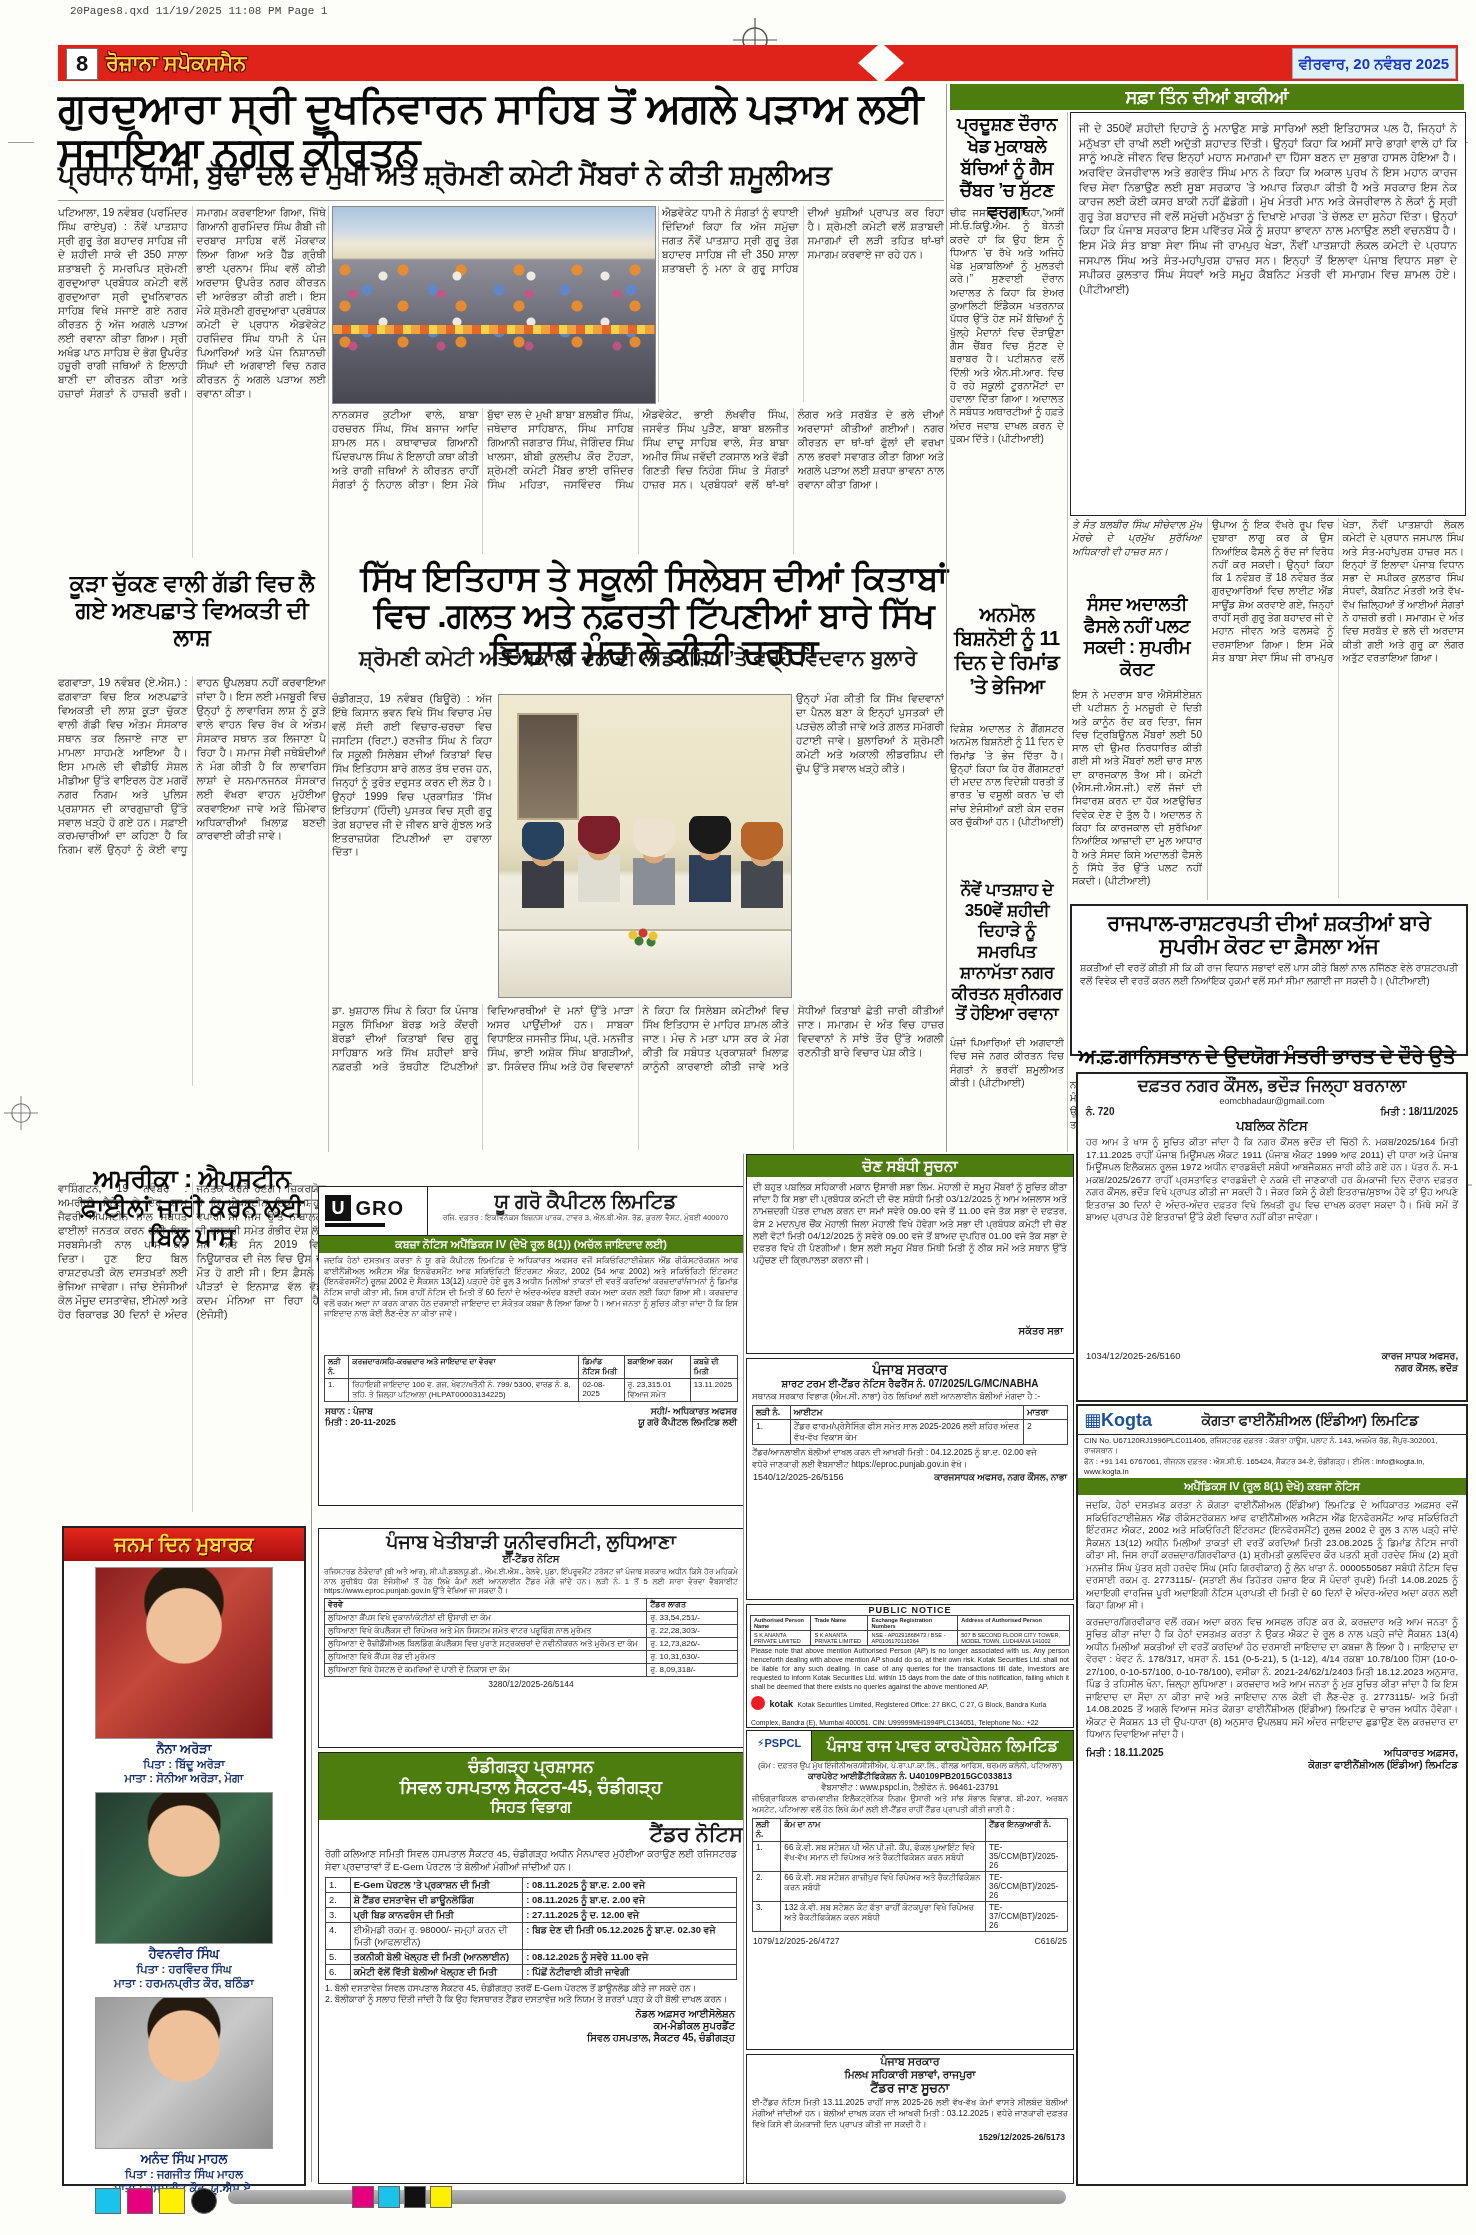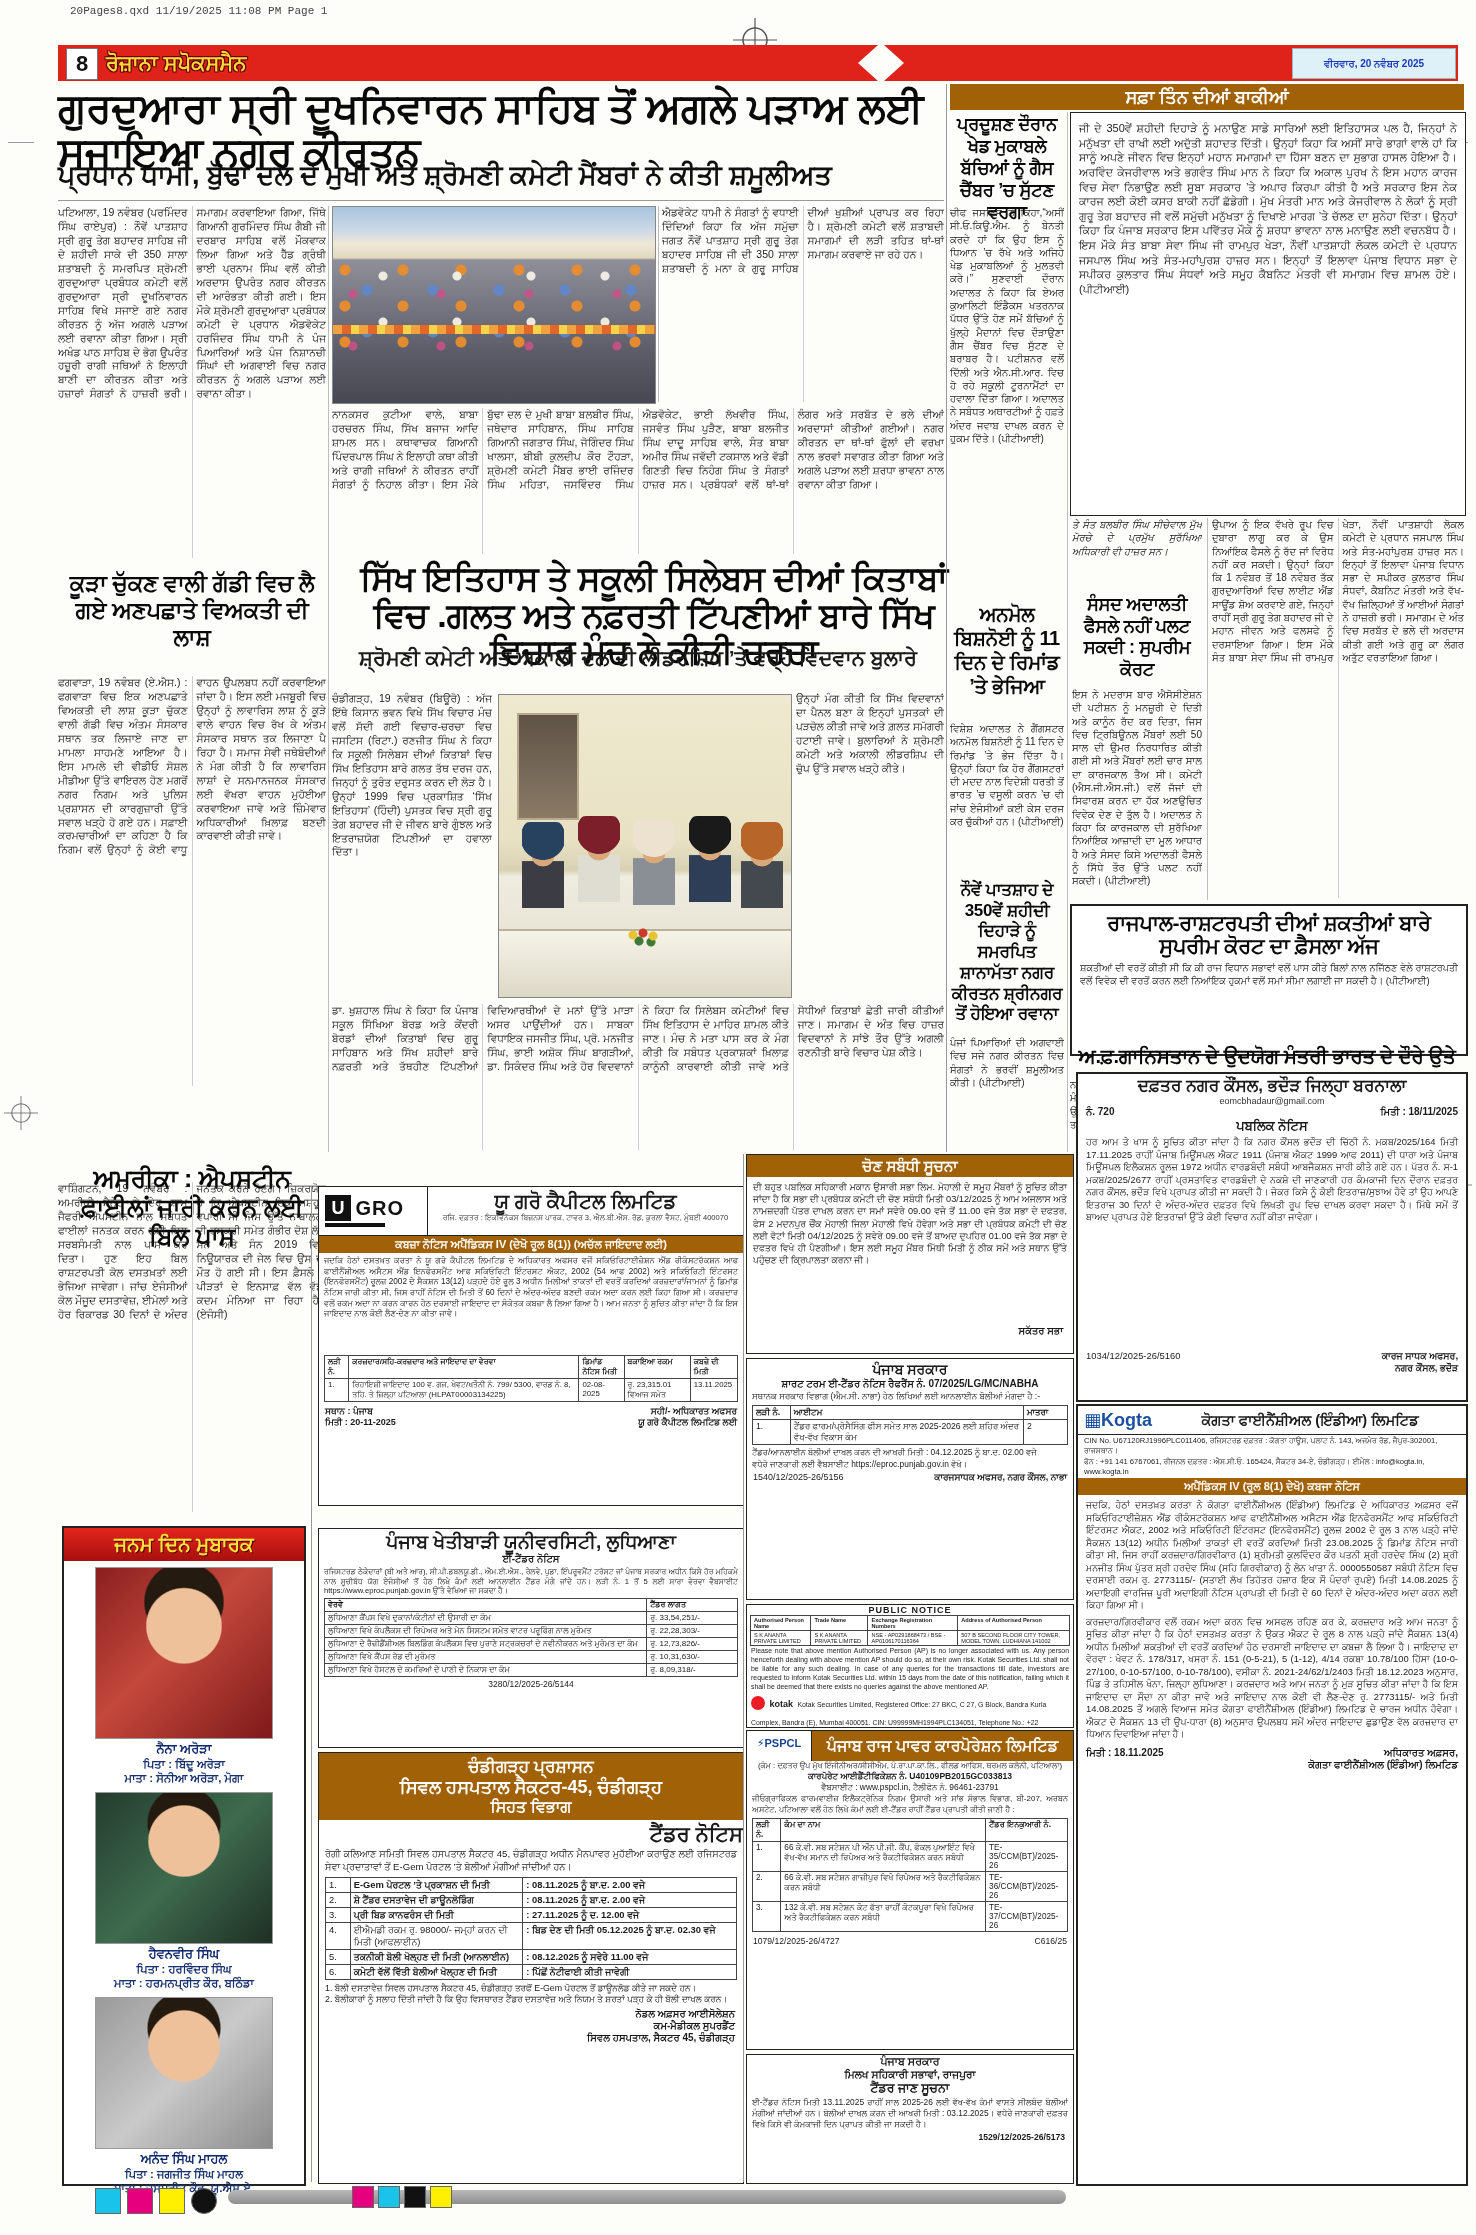--- a/index.html
+++ b/index.html
@@ -4,38 +4,38 @@
 <style>
   html,body{margin:0;padding:0;background:#e9e9e6;}
   #page{position:relative;width:1476px;height:2235px;background:#fdfdfa;overflow:hidden;
         font-family:"Liberation Sans","DejaVu Sans",sans-serif;color:#1a1a1a;}
   .abs{position:absolute;}
   .jt{text-align:justify;font-size:10.5px;line-height:1.33;color:#1b1b1b;overflow:hidden;}
   .c2{column-count:2;column-gap:9px;column-rule:1px solid #cfcfcf;}
   .c4{column-count:4;column-gap:9px;column-rule:1px solid #cfcfcf;}
   .hl{font-weight:800;color:#090909;line-height:1.08;letter-spacing:-.3px;}
   .ctr{text-align:center;}
-  .bar{background:#a16207;color:#fff;font-weight:700;text-align:center;}
+  .bar{background:#4d7c0f;color:#fff;font-weight:700;text-align:center;}
   .box{border:1.6px solid #222;background:#fff;}
   .vr{position:absolute;width:1px;background:#bdbdbd;}
   .hr{position:absolute;height:1px;background:#999;}
   .sign{font-weight:700;text-align:right;}
   table{border-collapse:collapse;width:100%;}
   td,th{border:1px solid #444;padding:1px 3px;vertical-align:top;text-align:left;font-weight:400;}
   th{font-weight:700;}
   
   .ribbon{position:absolute;top:45px;height:36px;background:#df231b;}
   .rib-l{left:58px;width:820px;clip-path:polygon(0 0,100% 0,calc(100% - 20px) 50%,100% 100%,0 100%);}
   .rib-r{left:884px;width:574px;clip-path:polygon(0 0,100% 0,100% 100%,0 100%,20px 50%);}
   .pgno{position:absolute;left:66px;top:48px;width:30px;height:30px;background:#fff;border:1px solid #777;
         font-size:22px;font-weight:800;text-align:center;line-height:30px;color:#111;}
   .paper{position:absolute;left:106px;top:51px;font-size:21px;font-weight:800;color:#ffd83a;
          text-shadow:1px 1px 0 #5e0000,-1px 1px 0 #5e0000,1px -1px 0 #5e0000,-1px -1px 0 #5e0000;}
   .datebox{position:absolute;left:1292px;top:48px;width:162px;height:29px;background:#def1f8;border:1px solid #9db4bb;
-           color:#1838c0;font-size:10px;font-weight:700;text-align:center;line-height:29px;}
+           color:#1838c0;font-size:15px;font-weight:700;text-align:center;line-height:29px;}
   .slug{position:absolute;left:70px;top:5px;font-family:"Liberation Mono","DejaVu Sans Mono",monospace;
         font-size:11px;color:#444;}
   
   .photo{position:absolute;border:1px solid #888;overflow:hidden;}
   .ph1-base{width:100%;height:100%;background:linear-gradient(180deg,#a9c4de 0%,#cdd9e6 12%,#efe8d6 19%,#e0d7c0 26%,#8e8f98 27%,#6f707c 56%,#5a5b66 76%,#474851 100%);}
   .ph1-dots1{position:absolute;left:0;top:27%;width:100%;height:52%;
      background:repeating-radial-gradient(circle at 12px 10px,rgba(235,140,45,.95) 0 5px,rgba(0,0,0,0) 6px 100%);
      background-size:58px 36px;}
   .ph1-dots2{position:absolute;left:0;top:31%;width:100%;height:50%;
      background:repeating-radial-gradient(circle at 34px 22px,rgba(95,135,205,.9) 0 5px,rgba(0,0,0,0) 6px 100%);

